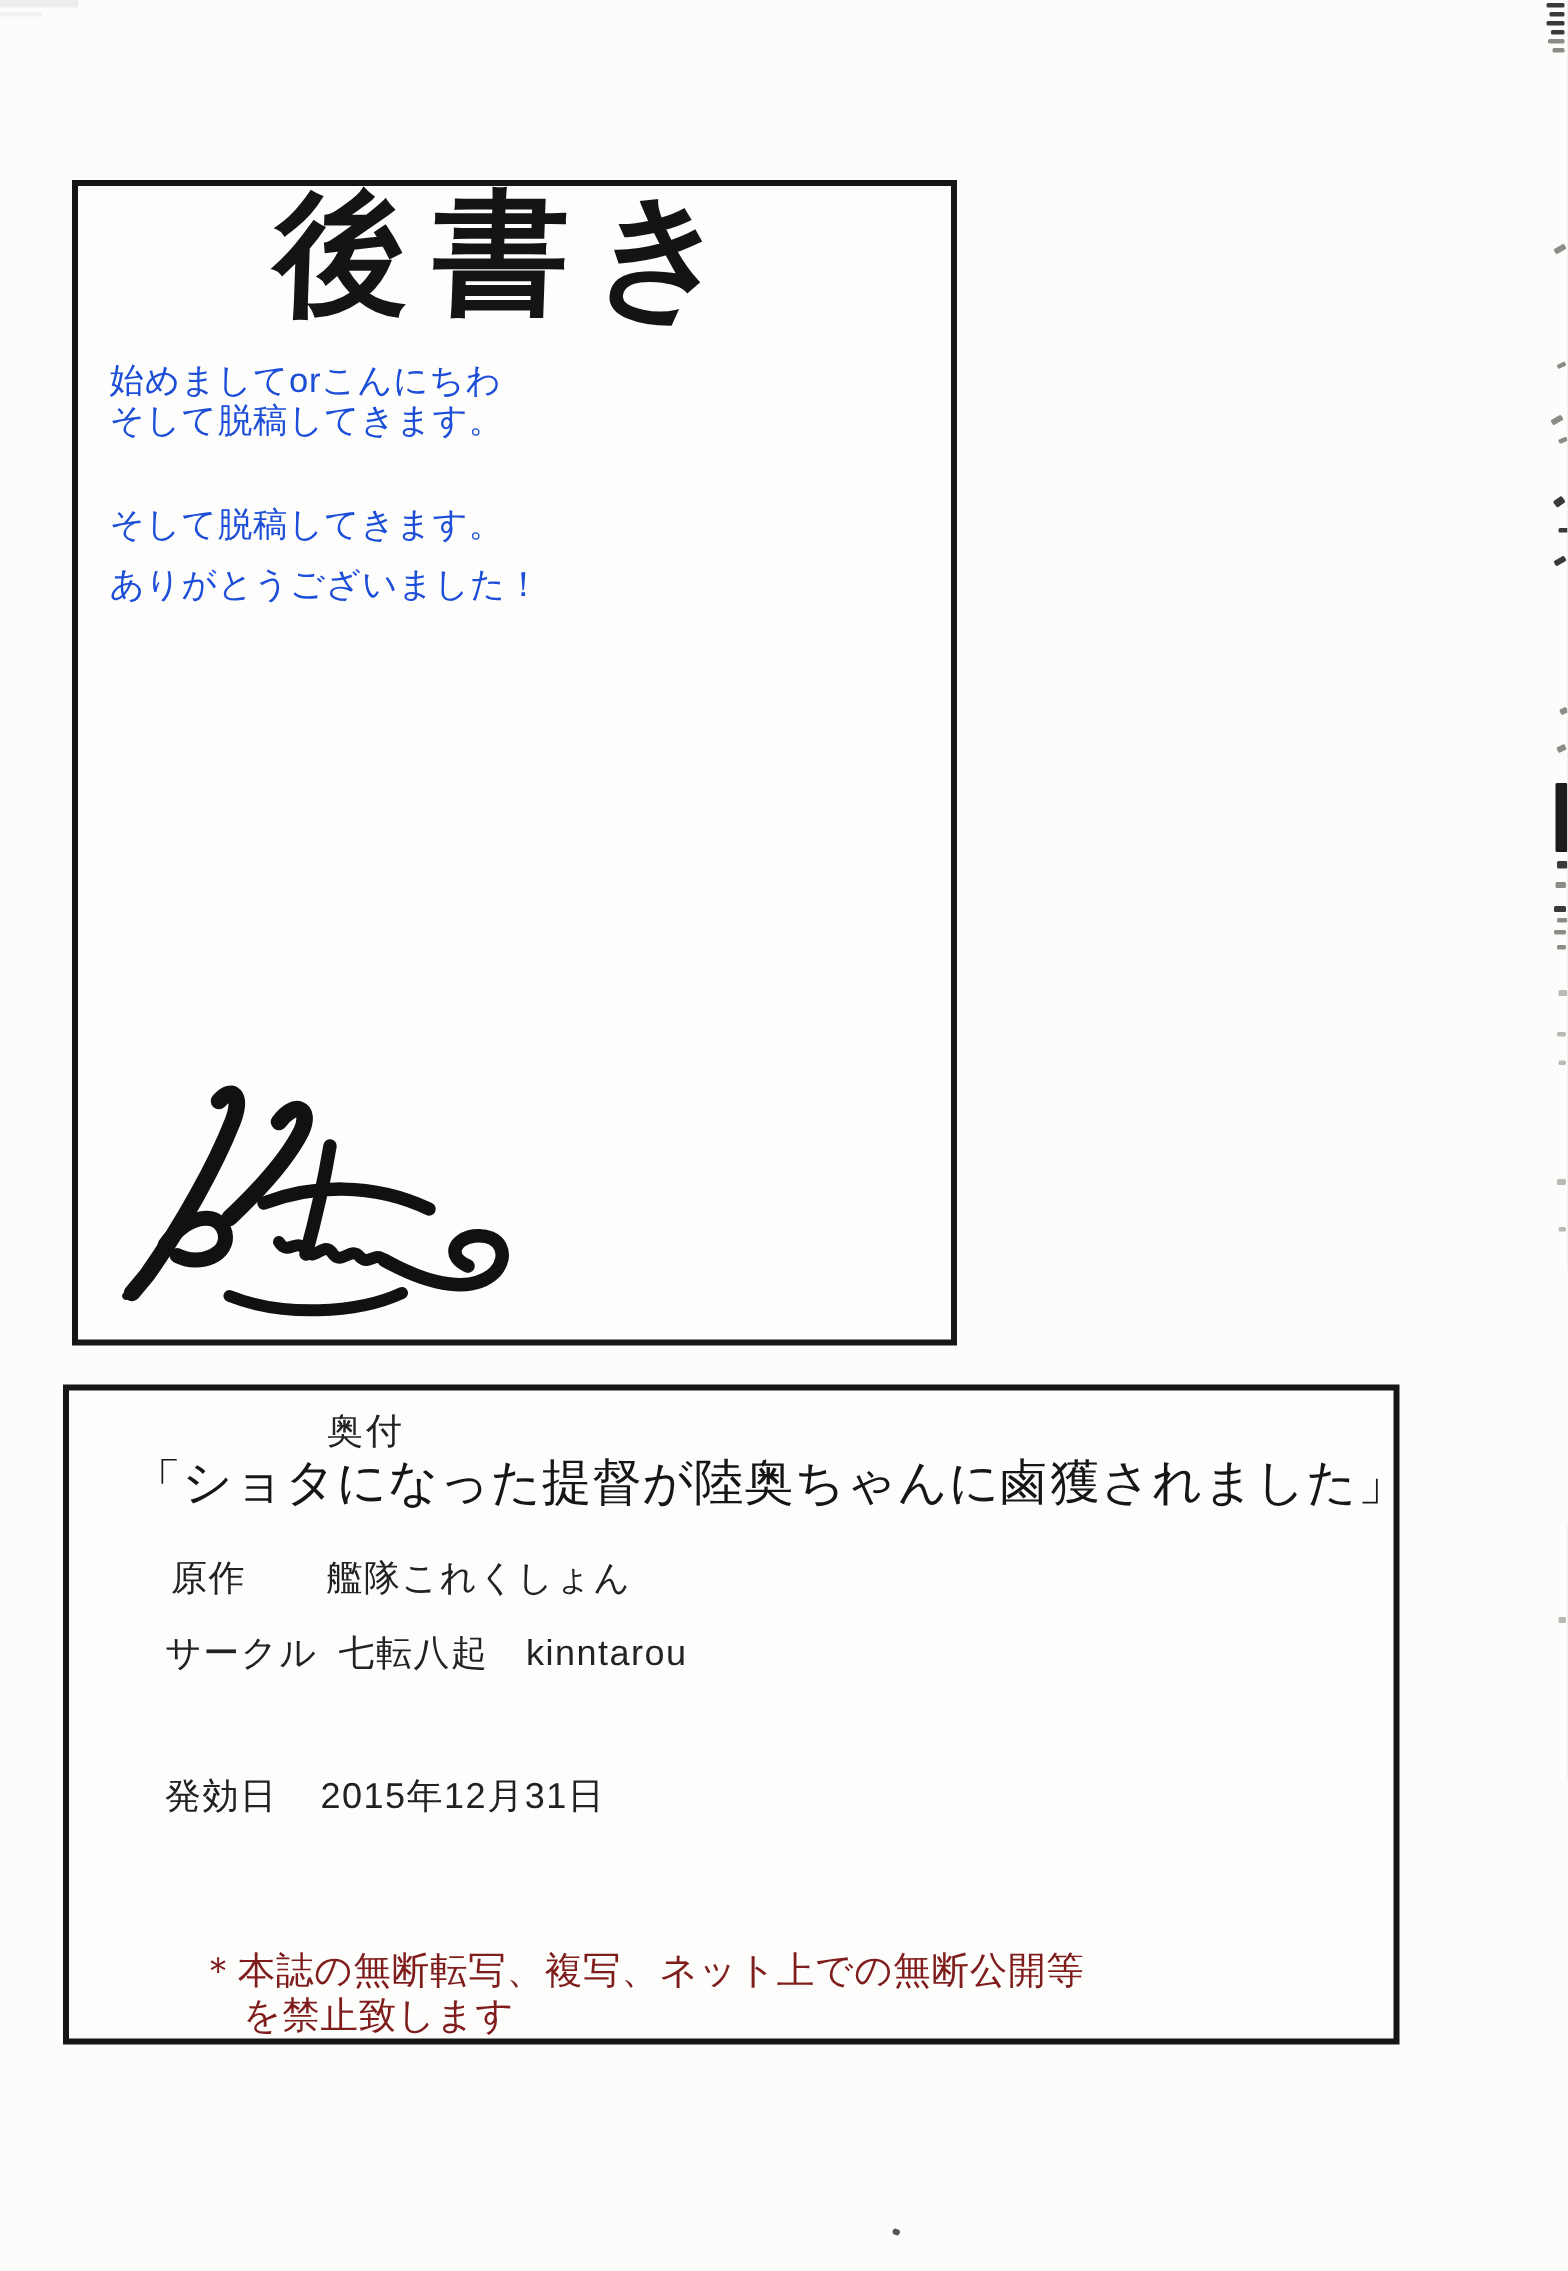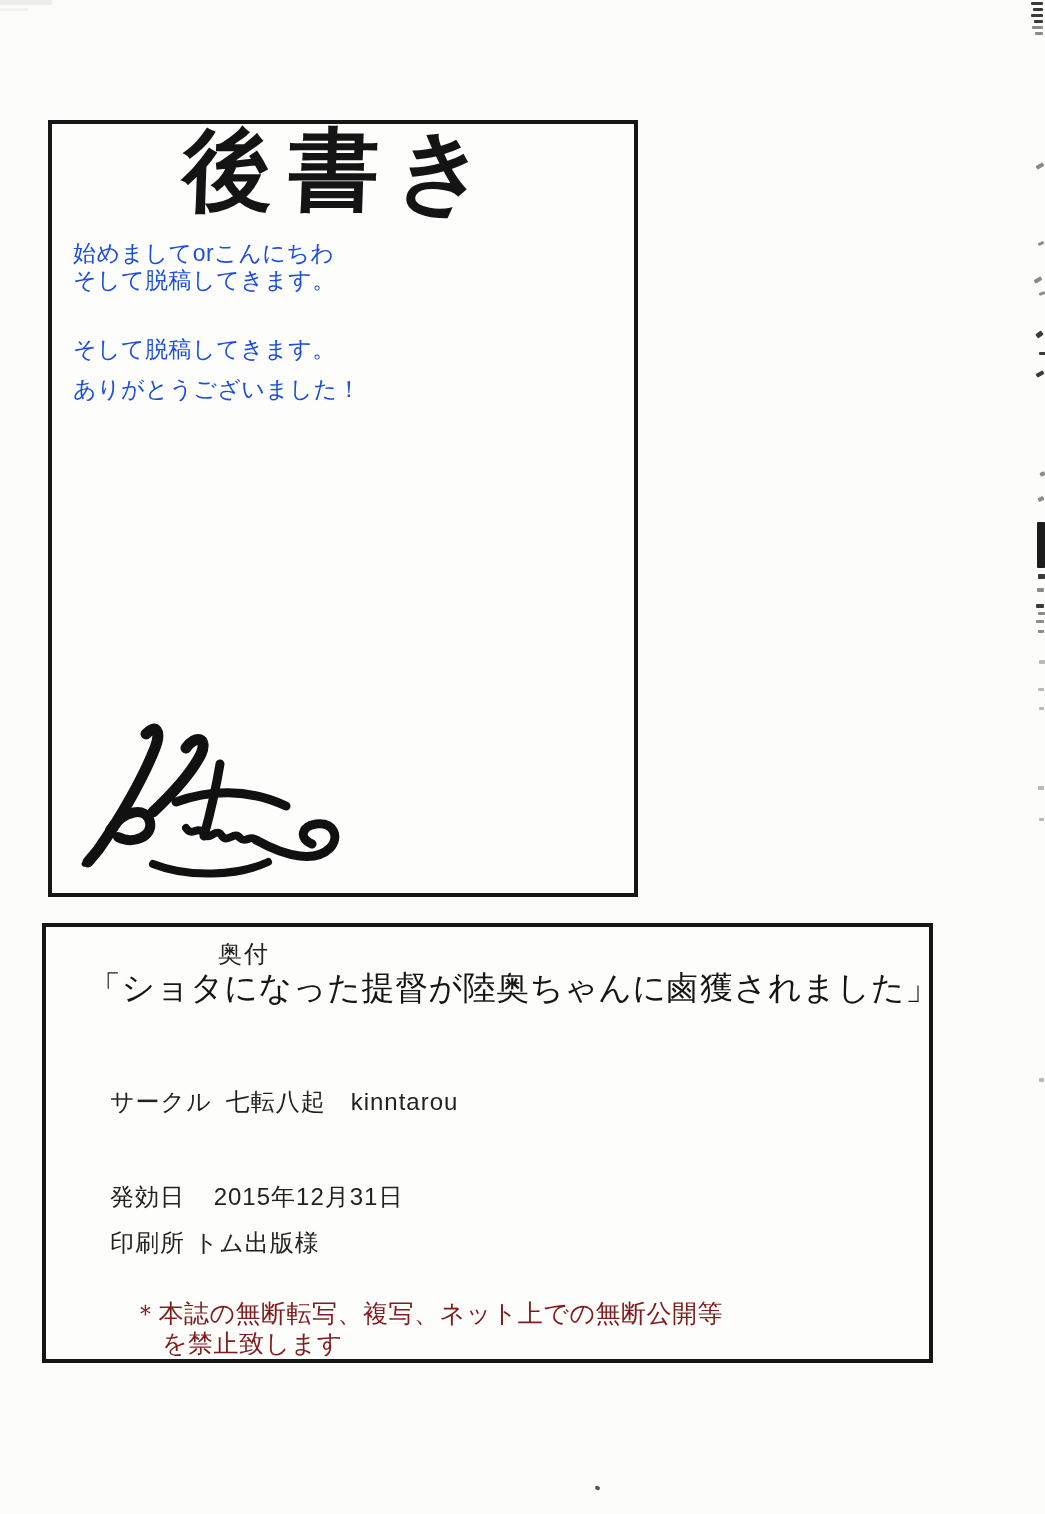--- a/index.html
+++ b/index.html
@@ -111,31 +111,31 @@
       <path d="M95,152 C130,166 180,164 210,150" stroke-width="8"></path>
     </svg>
   </div>
 
   <div class="colophon-box"></div>
 
   <div class="colophon-label">奥付</div>
 
   <div class="book-title">「ショタになった提督が陸奥ちゃんに鹵獲されました」</div>
 
+  <div class="col-row row-0">
+    <span class="lbl">原作</span>
+    <span class="val">艦隊これくしょん</span>
+  </div>
   <div class="col-row row-1">
     <span class="lbl">サークル</span>
     <span class="val">七転八起　kinntarou</span>
   </div>
   <div class="col-row row-3">
     <span class="lbl">発効日</span>
     <span class="val">2015年12月31日</span>
-  </div>
-  <div class="col-row row-4">
-    <span class="lbl">印刷所</span>
-    <span class="val">トム出版様</span>
   </div>
 
   <div class="notice notice-1">＊本誌の無断転写、複写、ネット上での無断公開等</div>
   <div class="notice notice-2">を禁止致します</div>
 
   <div>
     <div class="topleft-smudge"></div>
     <div class="topleft-smudge2"></div>
     <div class="artifact" style="left:1031px;top:2px;width:12px;height:3px;"></div>
     <div class="artifact" style="left:1033px;top:8px;width:10px;height:3px;"></div>

